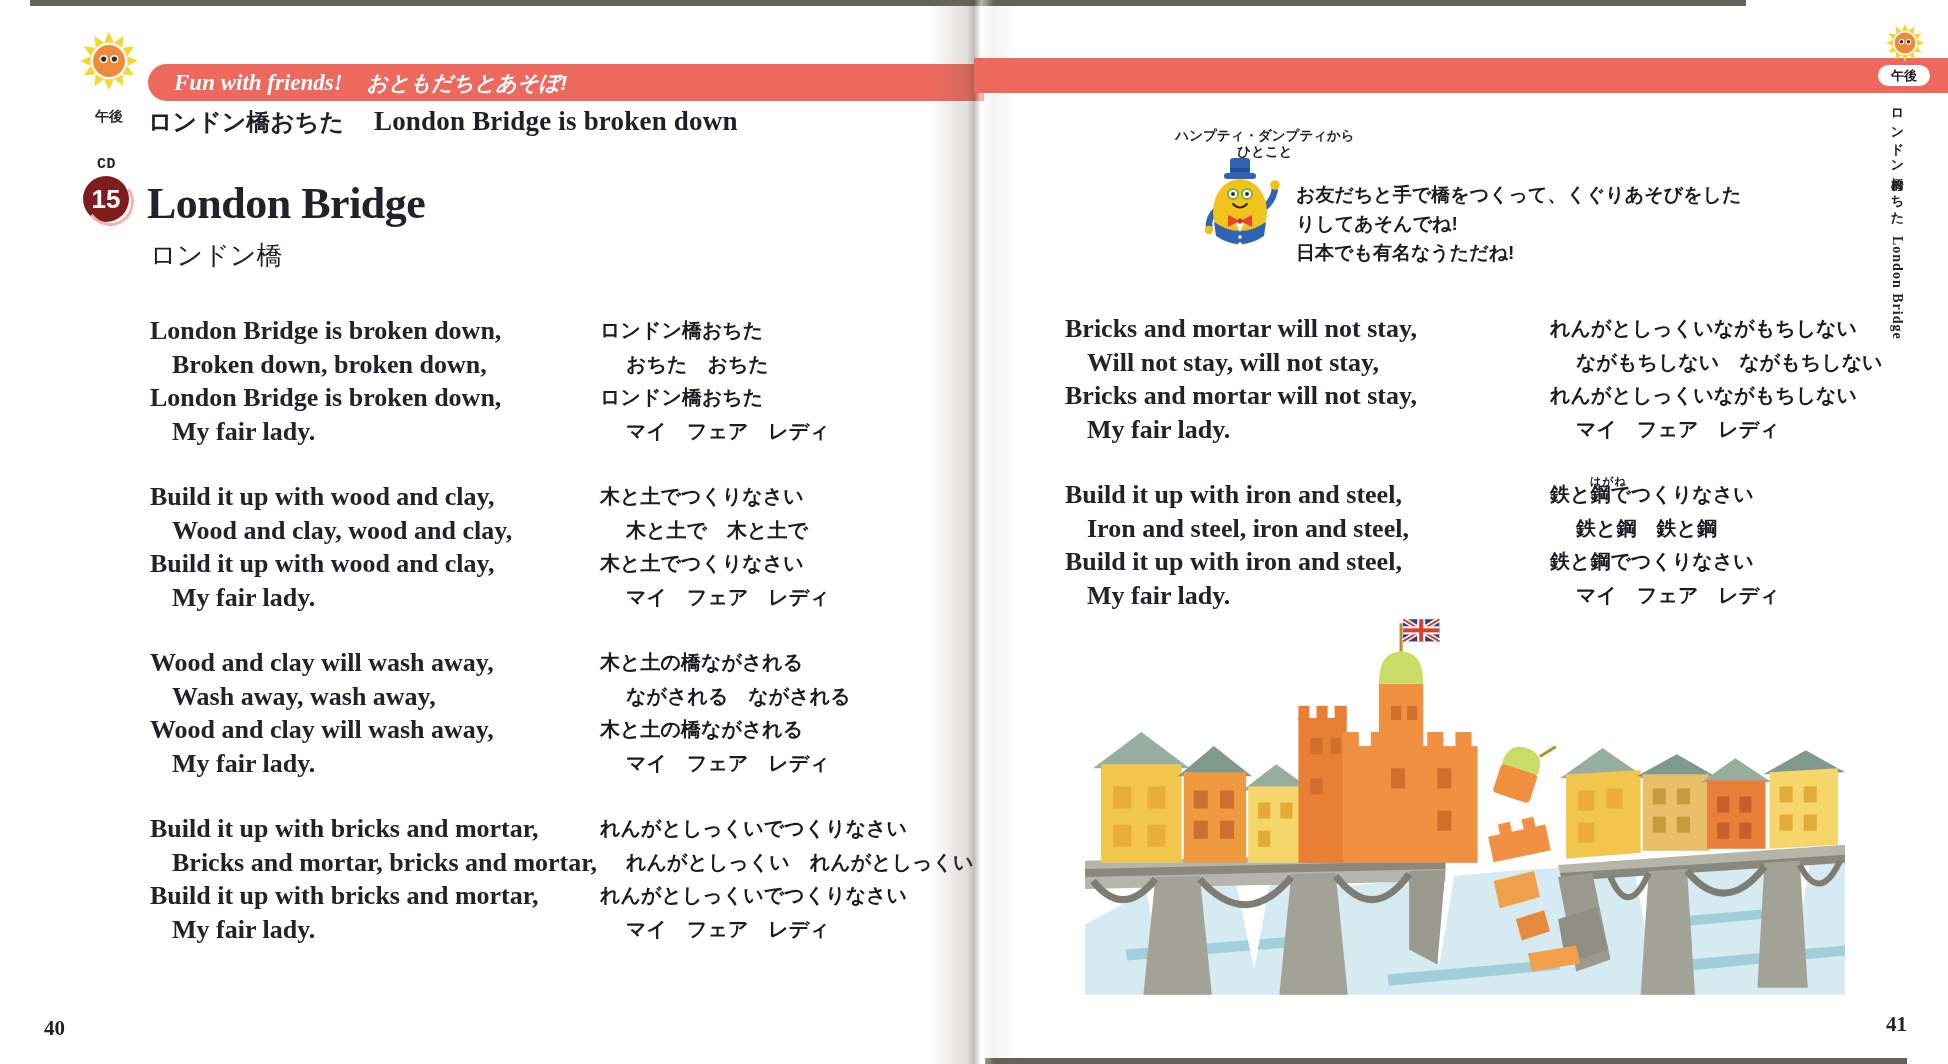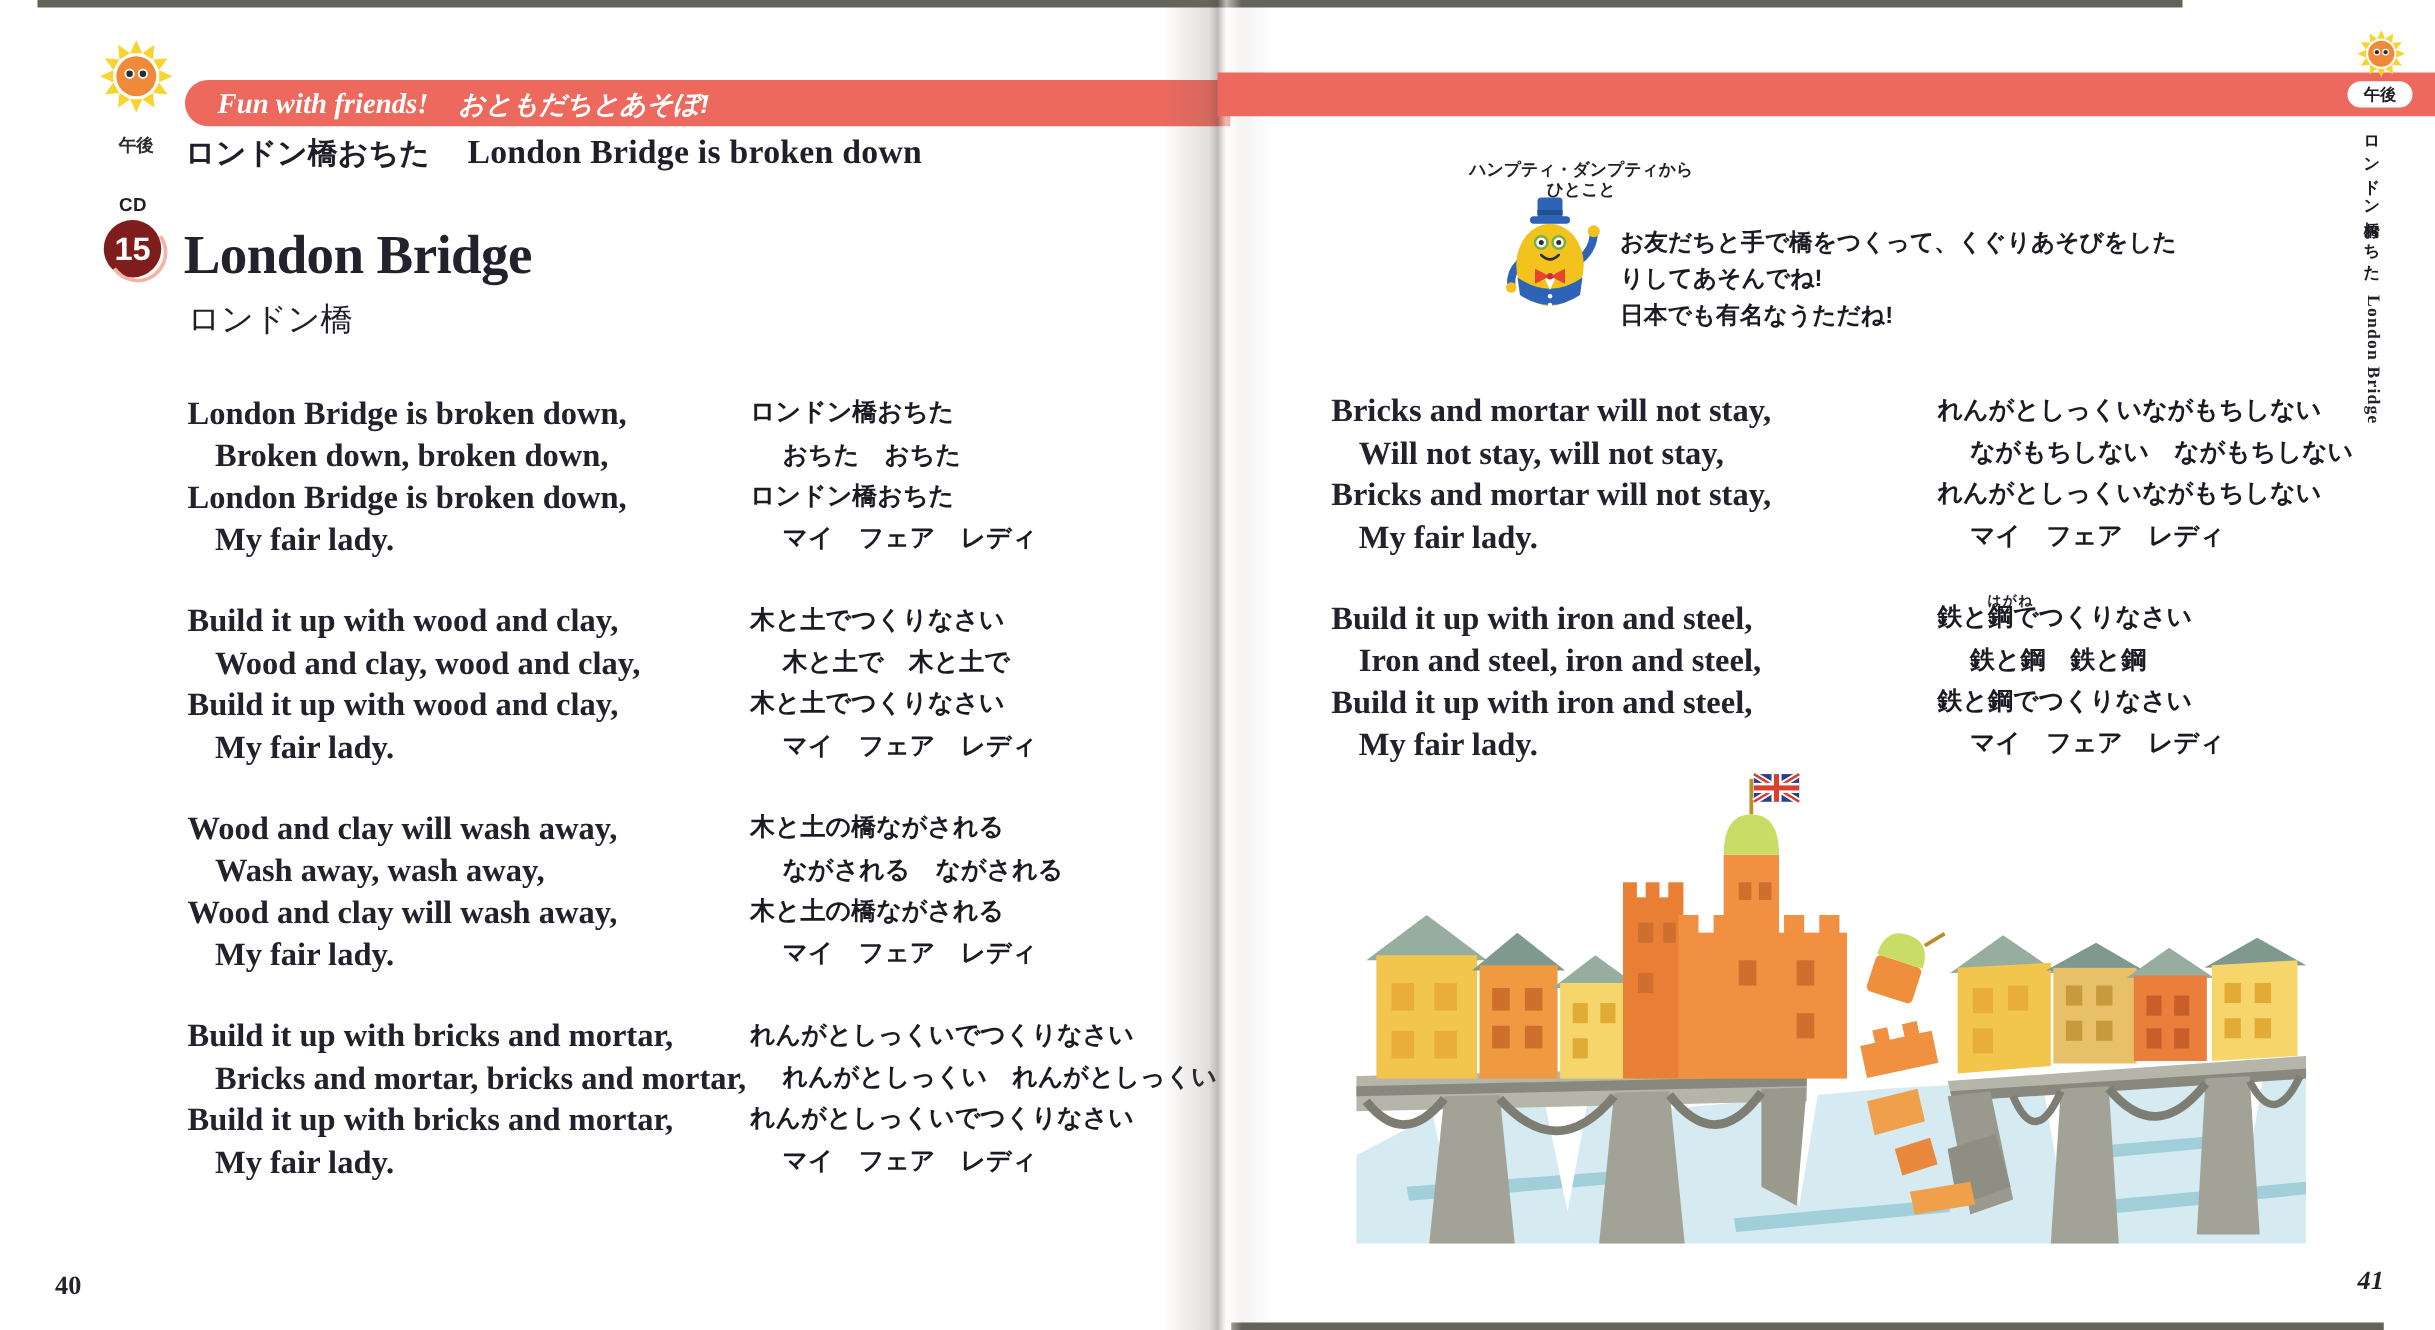--- a/index.html
+++ b/index.html
@@ -24,21 +24,21 @@
   .afternoon-pill{left:1878px;top:65px;width:52px;height:21px;background:#fff;border-radius:11px;
                   font-size:13px;font-weight:bold;text-align:center;line-height:21px;color:#1c1b24;}
 
   .sun-label{left:80px;top:108px;width:58px;text-align:center;font-size:14px;font-weight:bold;color:#2a2930;}
 
   .subtitle{left:148px;top:106px;display:flex;align-items:baseline;}
   .subtitle .jp{font-size:24px;font-weight:bold;}
   .subtitle .en{font-size:27px;font-weight:bold;margin-left:30px;letter-spacing:0.2px;}
 
   
-  .cd-label{left:84px;top:156px;width:45px;text-align:center;font-size:15px;font-weight:bold;letter-spacing:0.5px;}
+  .cd-label{left:84px;top:156px;width:45px;text-align:center;font-size:15px;font-weight:bold;letter-spacing:0.5px;font-family:Liberation Mono, monospace;}
   .cd-circle{left:83px;top:176px;width:46px;height:46px;border-radius:50%;background:#7f1d1d;
              color:#fff;font-weight:bold;font-size:26px;text-align:center;line-height:46px;}
   .cd-circle::after{content:"";position:absolute;right:-5px;bottom:-4px;width:42px;height:42px;border-radius:50%;
              border:3px solid transparent;border-right-color:#f5b3a8;border-bottom-color:#f5b3a8;transform:rotate(10deg);}
   .title-en{left:147px;top:178px;font-size:44px;font-weight:bold;letter-spacing:-0.5px;color:#23222c;}
   .title-jp{left:150px;top:238px;font-size:26px;font-weight:normal;}
 
   
   .verses{display:flex;flex-direction:column;}
   .verses-left{left:150px;top:314px;}
@@ -61,21 +61,21 @@
   .illustration{left:1085px;top:616px;width:760px;height:380px;}
 
   
   .sv-jp{left:1888px;top:100px;writing-mode:vertical-rl;text-orientation:upright;
          font-size:13px;font-weight:bold;letter-spacing:2px;color:#1b1b24;}
   .sv-en{left:1889px;top:236px;writing-mode:vertical-rl;
          font-family:"Liberation Serif","DejaVu Serif",serif;font-weight:bold;font-size:14px;letter-spacing:1px;color:#23222c;}
 
   .pagenum{font-family:"Liberation Serif","DejaVu Serif",serif;font-weight:bold;font-size:21px;color:#23222c;}
   .pn-left{left:44px;top:1016px;}
-  .pn-right{left:1886px;top:1012px;font-style:italic;}
+  .pn-right{left:1886px;top:1012px;}
 </style>
 </head>
 <body>
 
 <div class="spread">
 
   <div class="abs edge-top"></div>
   <div class="abs edge-bottom"></div>
 
   <svg class="abs" style="left:80px;top:32px;" width="58" height="58" viewBox="0 0 60 60">

